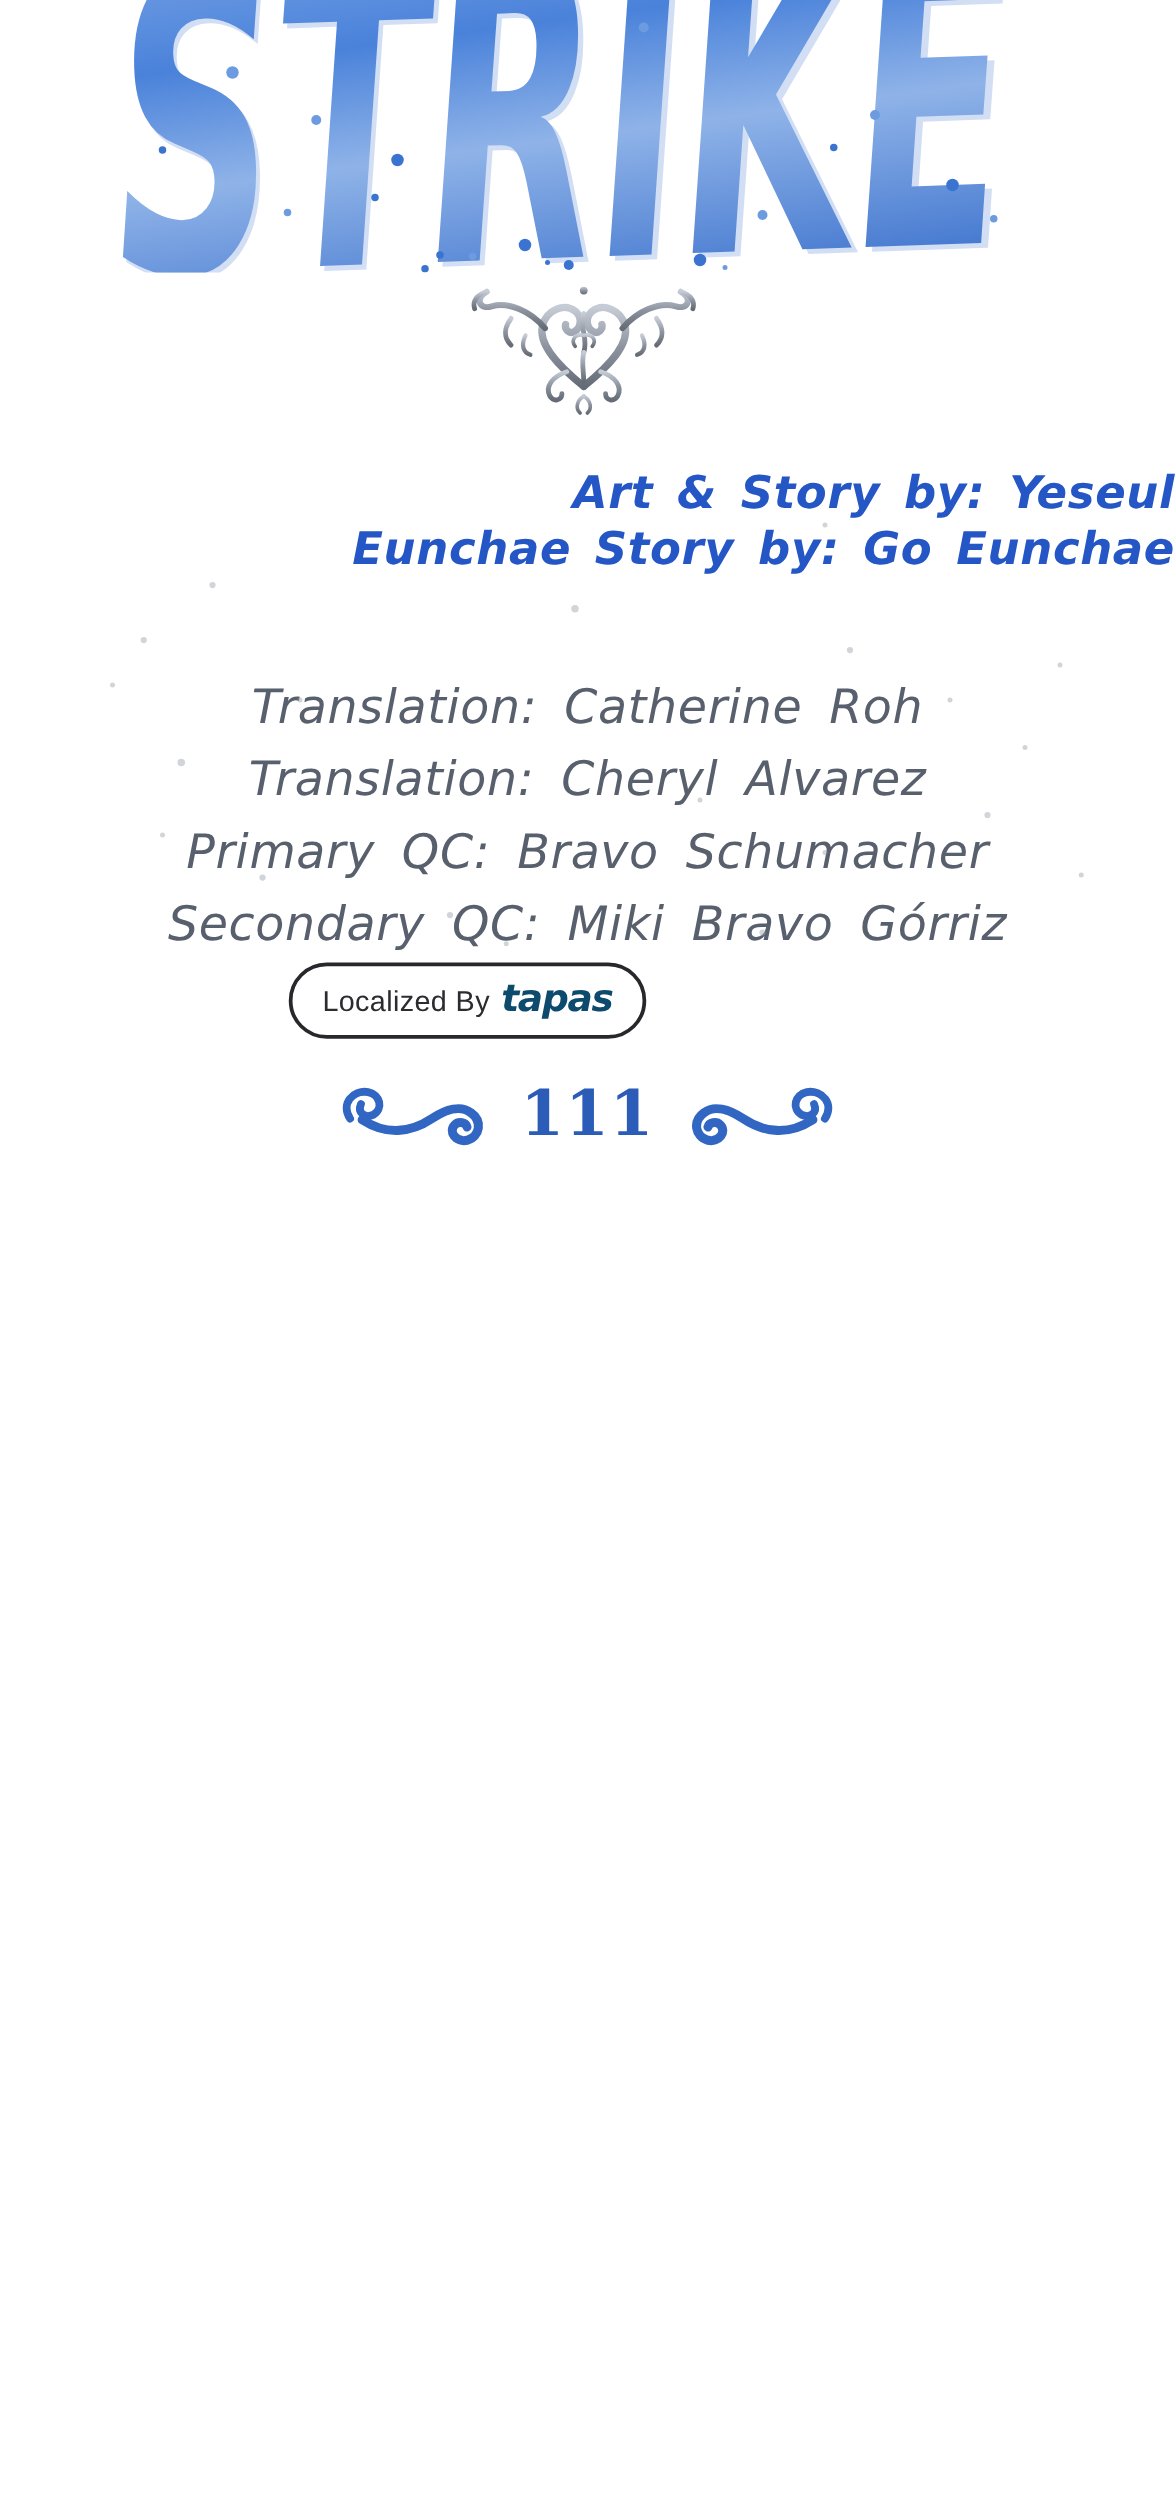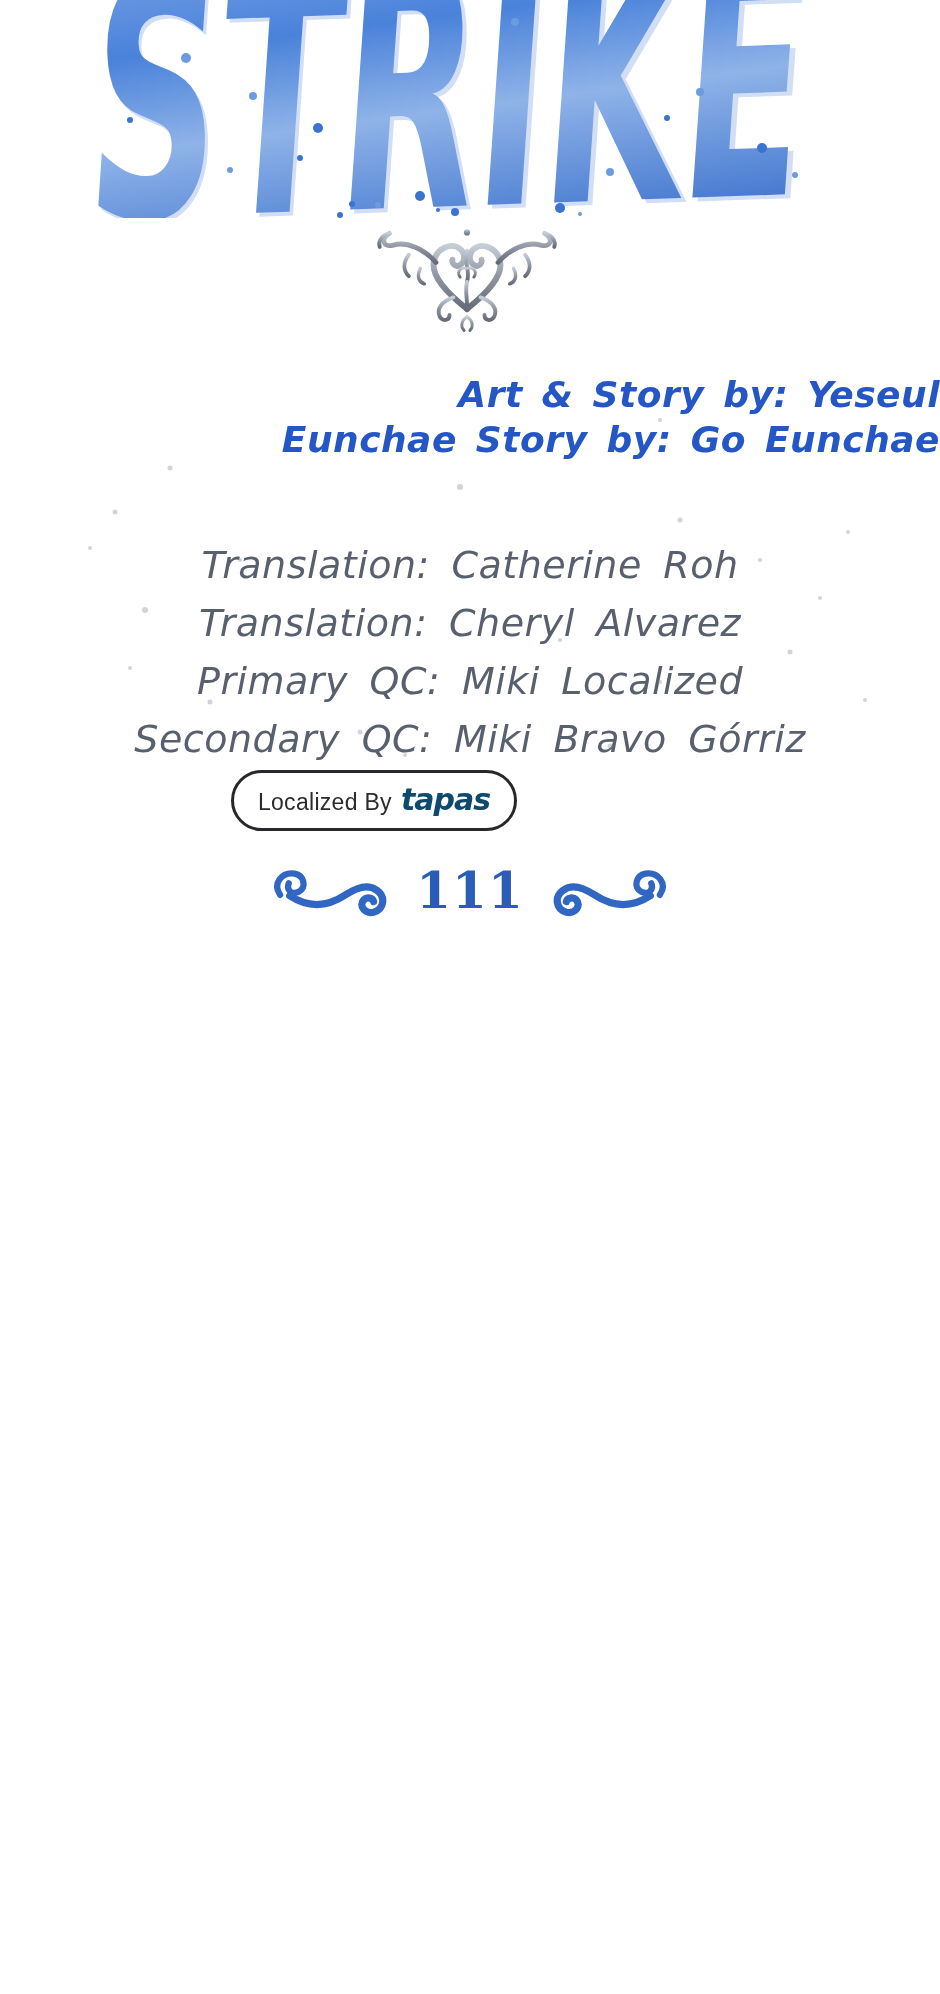--- a/index.html
+++ b/index.html
@@ -204,21 +204,21 @@
   </svg>
 
   <div class="credits-blue">
     <div>Art &amp; Story by: Yeseul</div>
     <div>Eunchae Story by: Go Eunchae</div>
   </div>
 
   <div class="credits-gray">
     <div>Translation: Catherine Roh</div>
     <div>Translation: Cheryl Alvarez</div>
-    <div>Primary QC: Miki Localized</div>
+    <div>Primary QC: Bravo Schumacher</div>
     <div>Secondary QC: Miki Bravo Górriz</div>
   </div>
 
   <svg class="speck-layer" viewBox="0 0 940 420">
     <g fill="#9aa1ad" opacity="0.45">
       <circle cx="115" cy="152" r="2.5"></circle>
         <circle cx="90" cy="188" r="2"></circle>
       <circle cx="145" cy="250" r="3"></circle>
         <circle cx="130" cy="308" r="2"></circle>
       <circle cx="210" cy="342" r="2.5"></circle>

